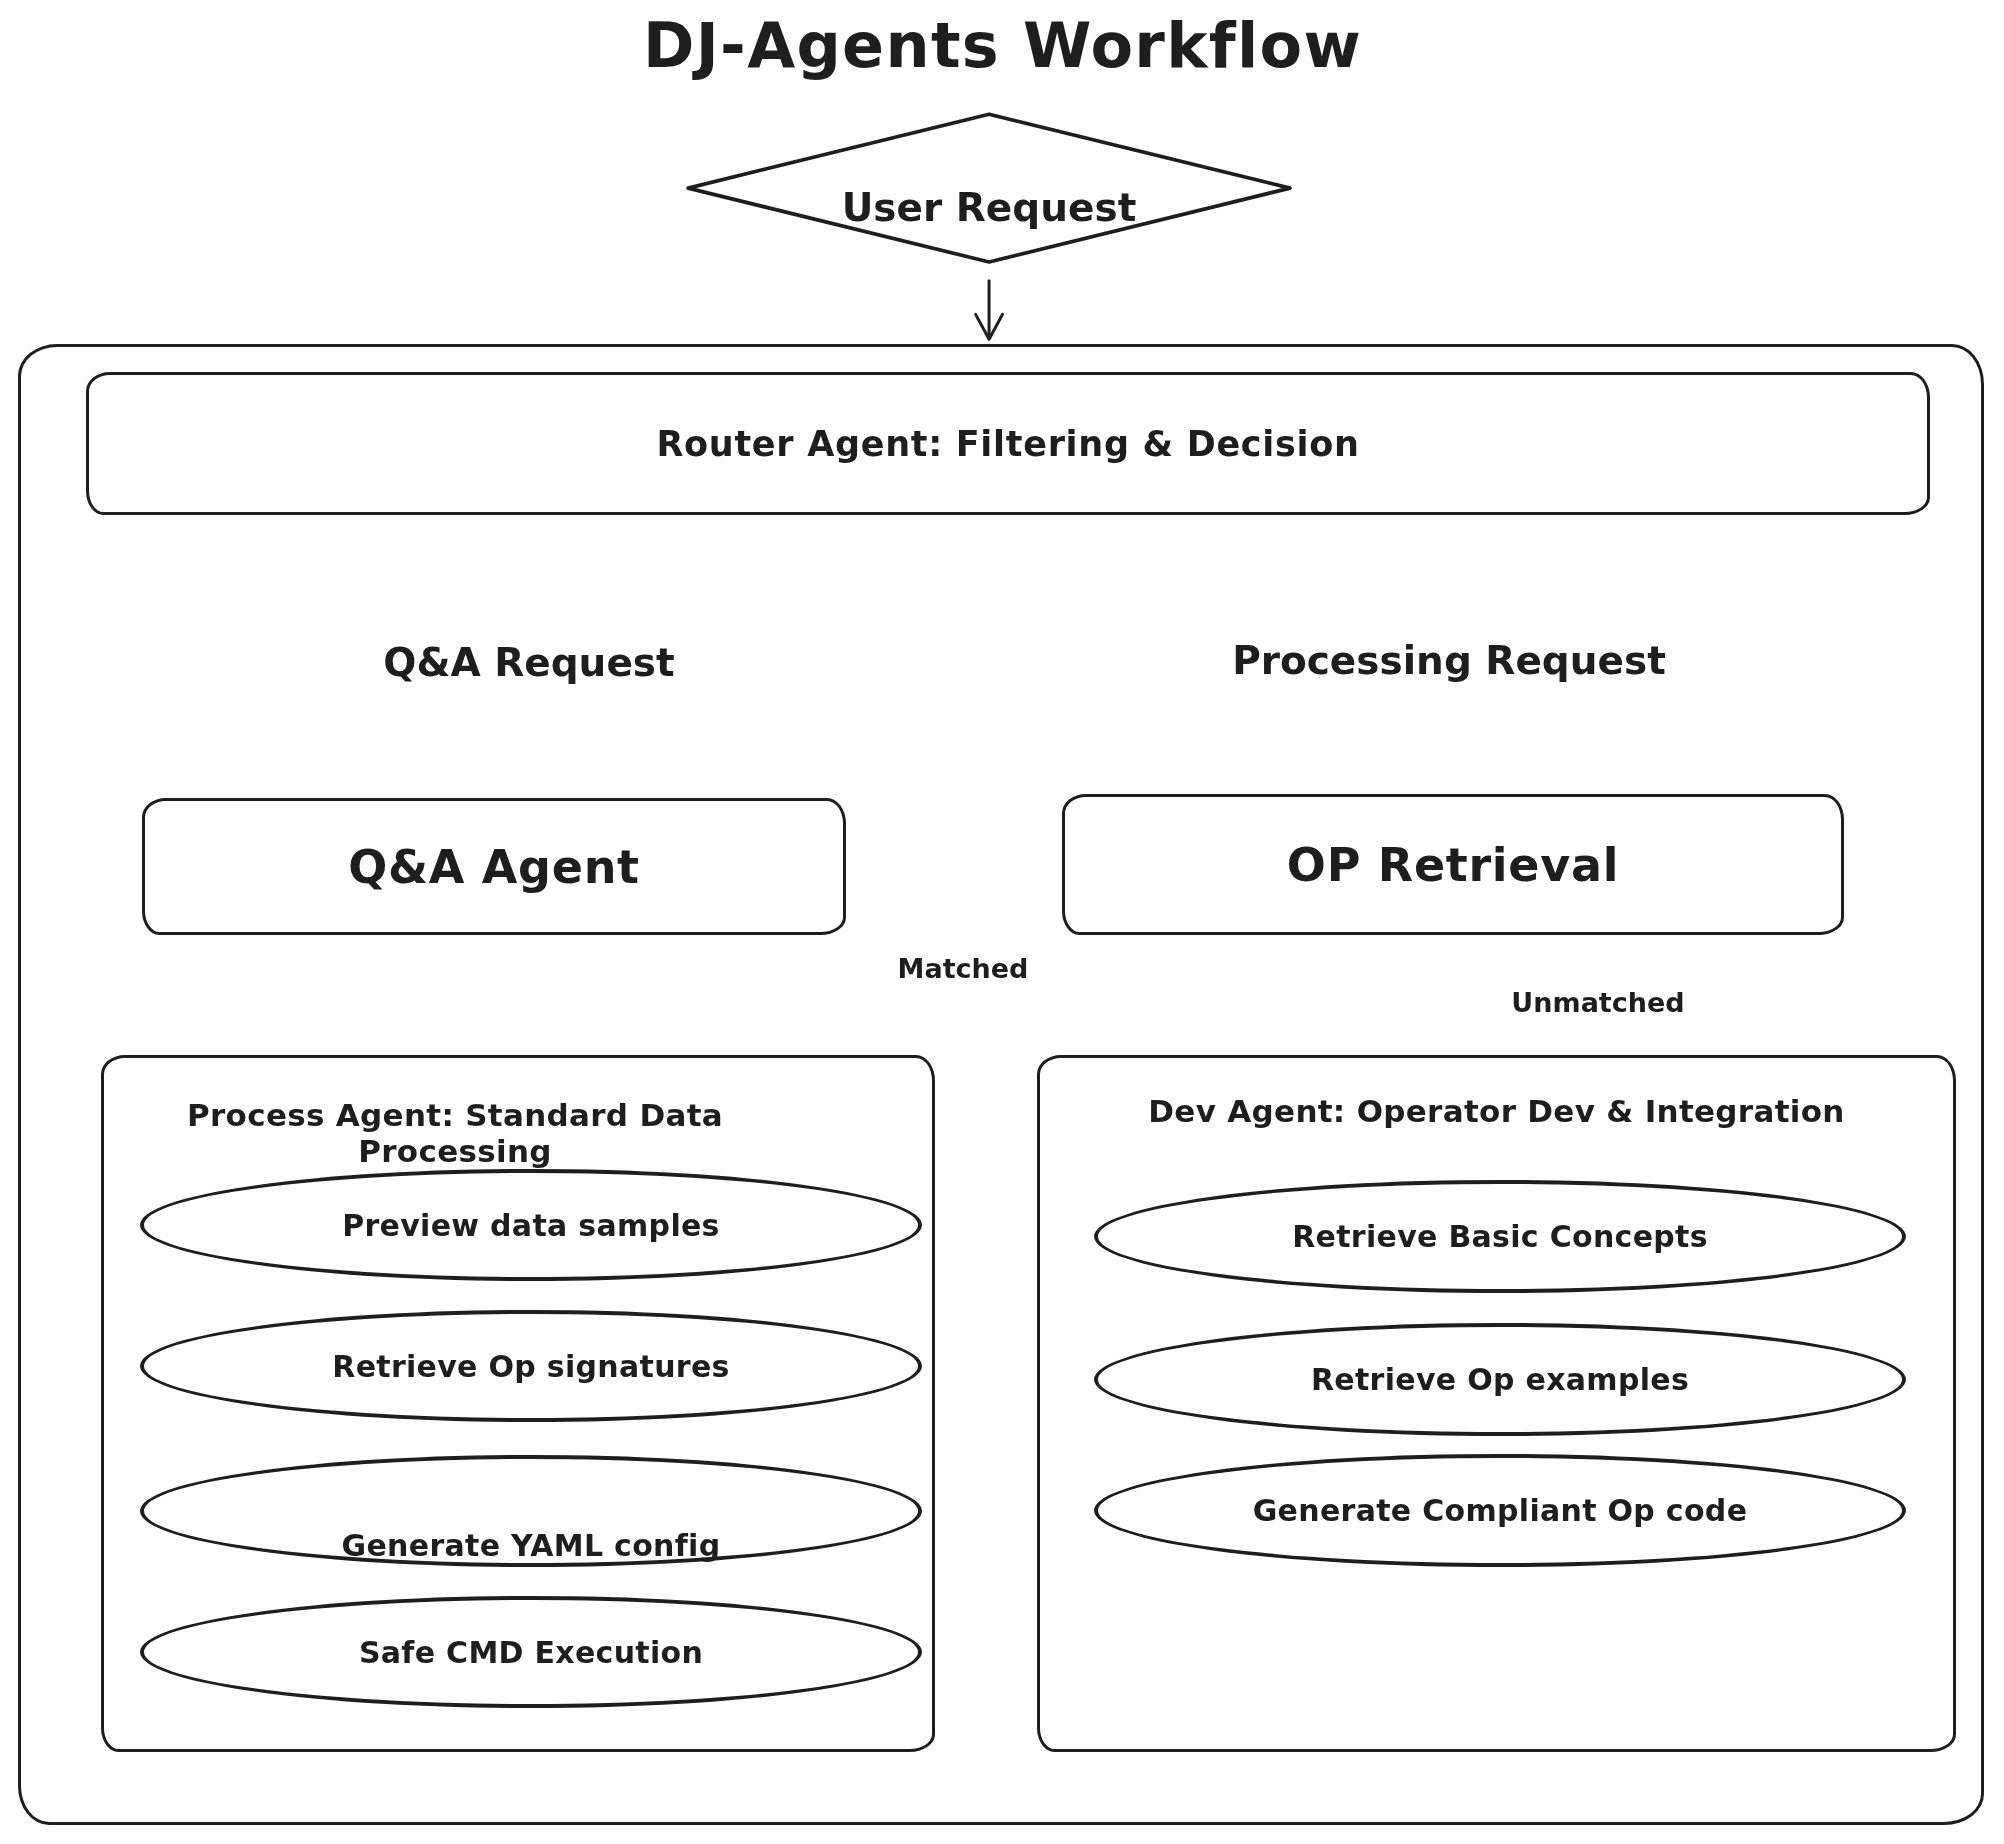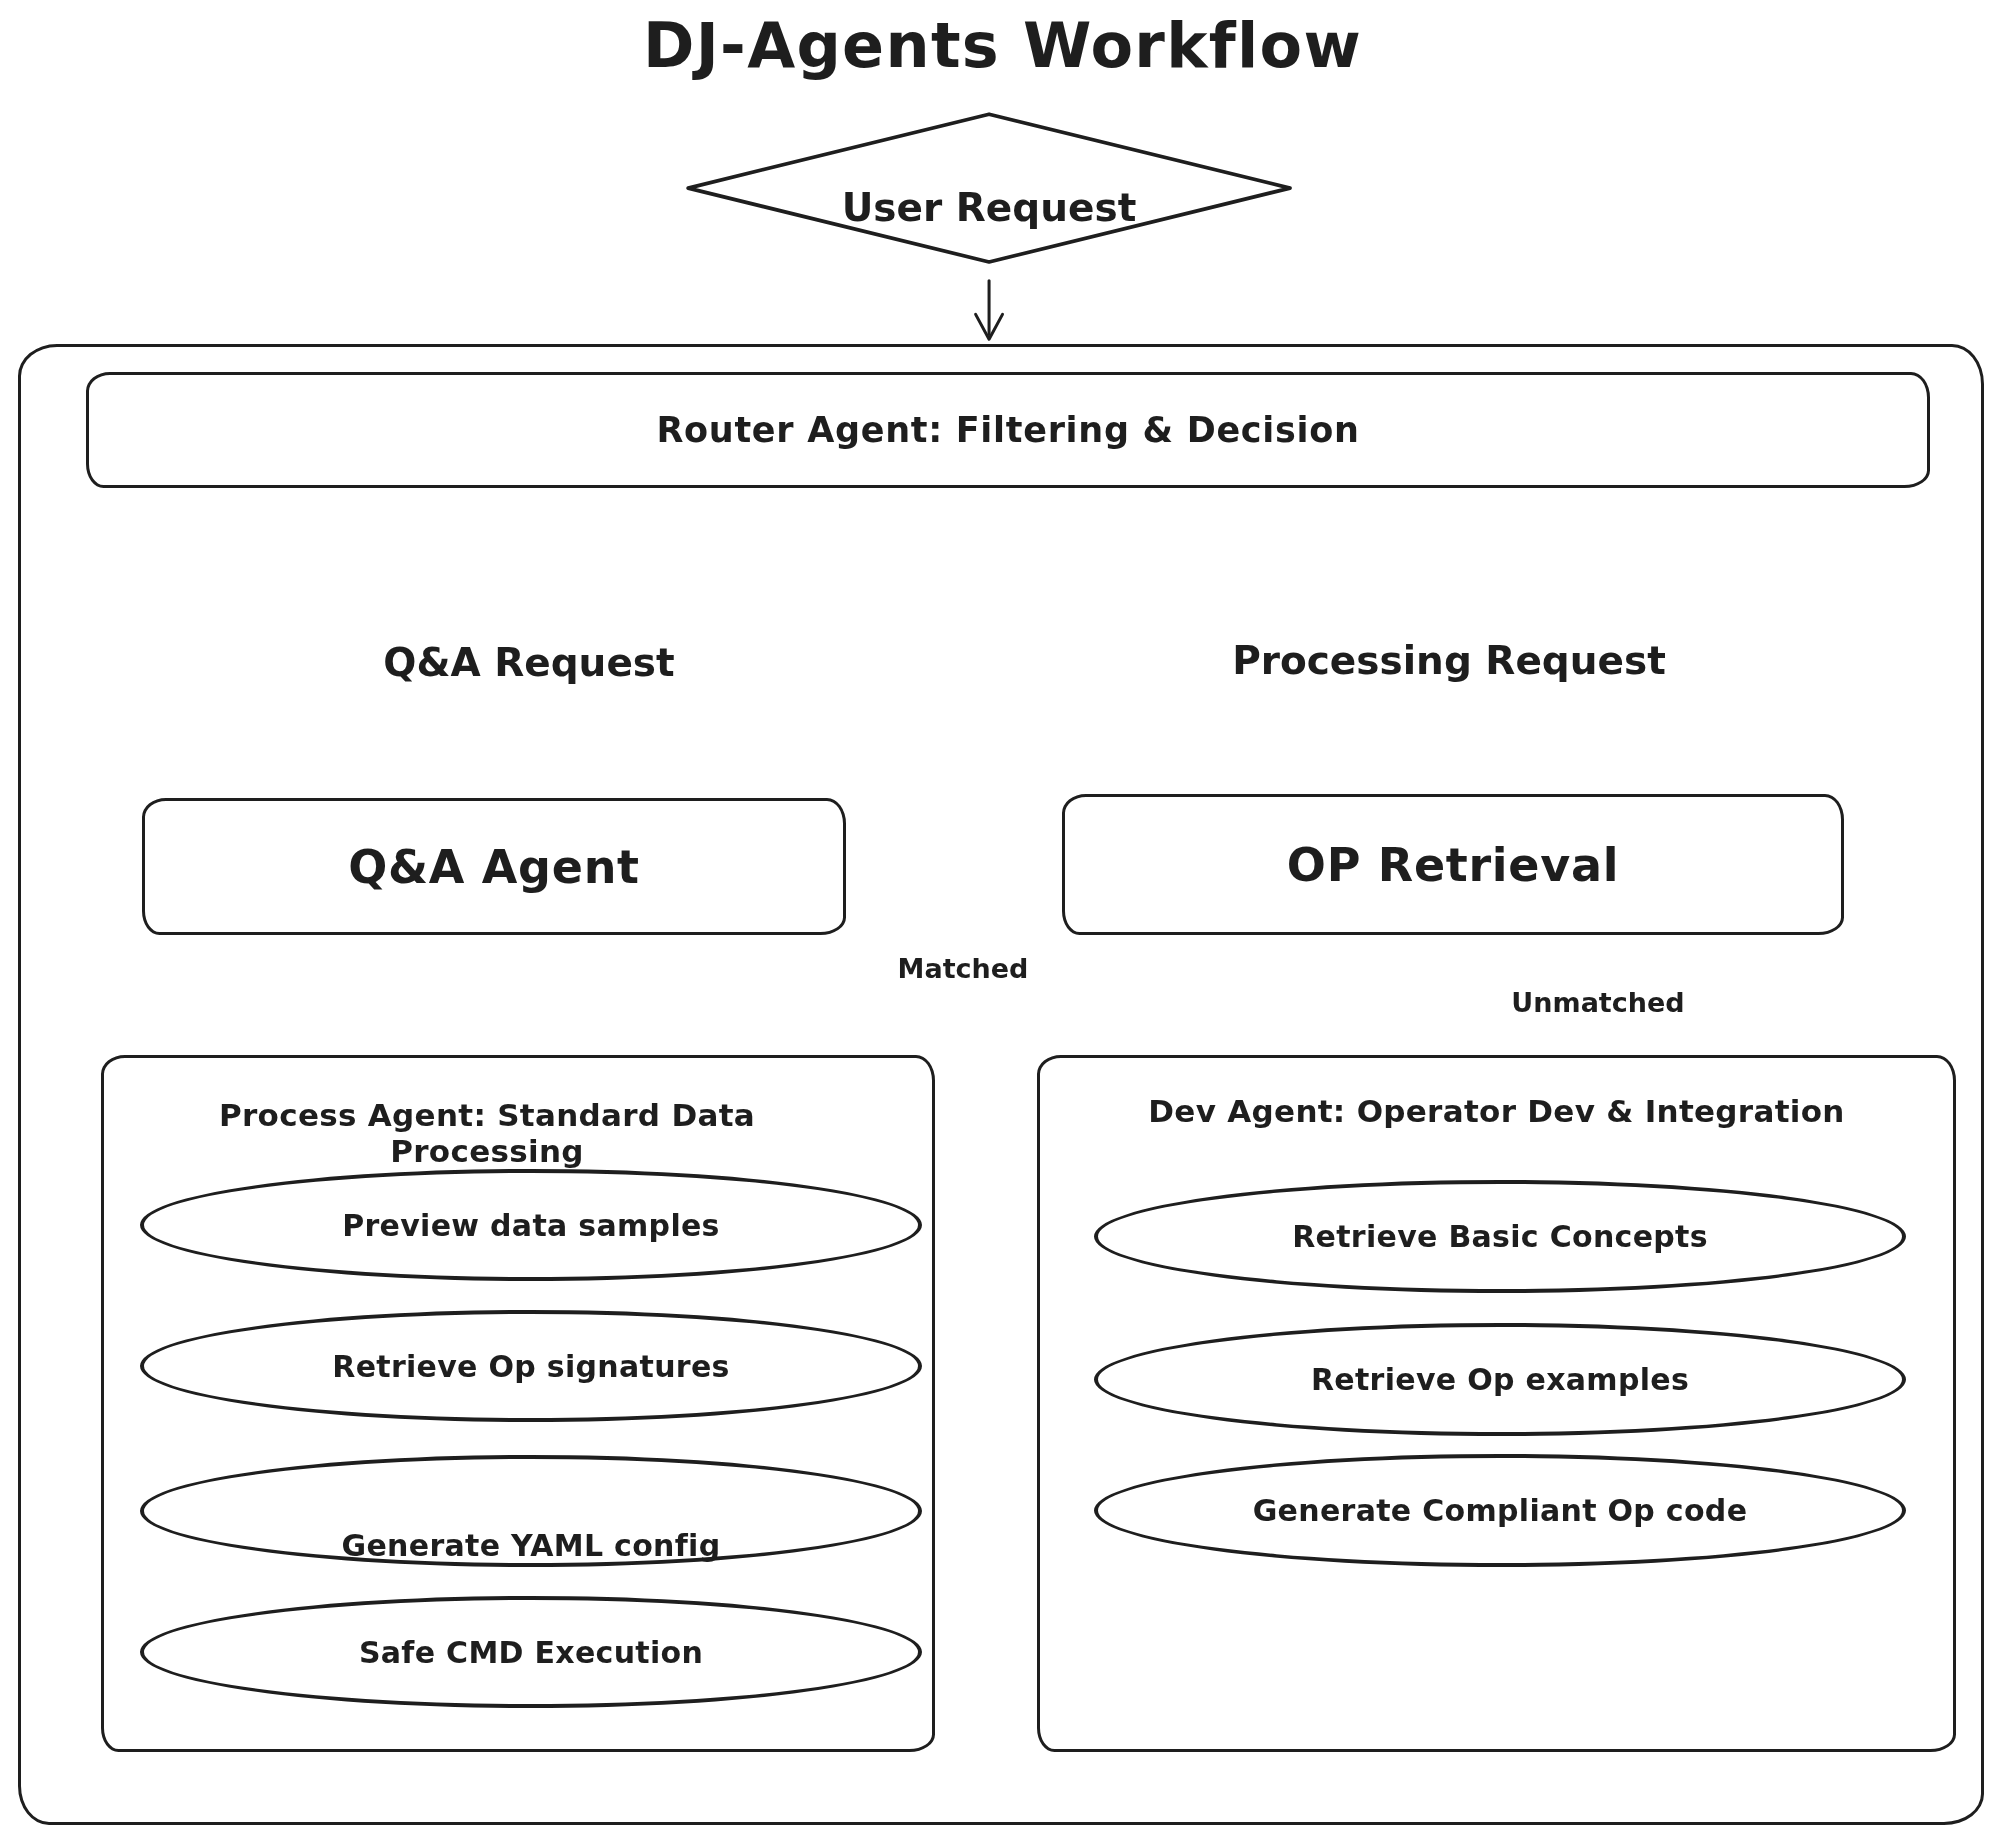--- a/index.html
+++ b/index.html
@@ -71,34 +71,34 @@
 
     <path d="M 2160,1394 L 2160,1538"></path>
     <path d="M 2133,1500 L 2160,1548 L 2187,1500"></path>
 
     <path d="M 2180,2608 L 2180,2622 Q 2180,2646 2156,2646 L 1488,2646 Q 1464,2646 1464,2622 L 1464,1547 Q 1464,1523 1440,1523 L 866,1523 Q 843,1523 843,1540 L 843,1546"></path>
     <path d="M 824,1521 L 843,1554 L 862,1521"></path>
   </svg>
 
   <div class="box r-big" style="left:17.5px; top:344px; width:1966px; height:1481px;"></div>
 
-  <div class="box r-soft flexc" style="left:86px; top:372px; width:1844px; height:116px;">
+  <div class="box r-soft flexc" style="left:86px; top:372px; width:1844px; height:143px;">
     <span class="router-label">Router Agent: Filtering &amp; Decision</span>
   </div>
 
   <div class="box r-soft flexc" style="left:142px; top:798px; width:704px; height:137px;text-align:center;">
     <span class="node-label">Q&amp;A Agent</span>
   </div>
 
   <div class="box r-soft flexc" style="left:1062px; top:794px; width:782px; height:141px;">
     <span class="node-label">OP Retrieval</span>
   </div>
 
   <div class="box r-soft" style="left:101px; top:1055px; width:834px; height:697px;"></div>
-  <div class="panel-title" style="left:101px; top:1097px; width:708px;padding-left:32px;">Process Agent: Standard Data Processing</div>
+  <div class="panel-title" style="left:101px; top:1097px; width:708px;">Process Agent: Standard Data Processing</div>
   <div class="ellipse" style="left:140px; top:1169px; width:782px; height:112px;">
     <span>Preview data samples</span>
   </div>
   <div class="ellipse" style="left:140px; top:1310px; width:782px; height:112px;">
     <span>Retrieve Op signatures</span>
   </div>
   <div class="ellipse" style="left:140px; top:1455px; width:782px; height:112px;align-items:flex-end;">
     <span>Generate YAML config</span>
   </div>
   <div class="ellipse" style="left:140px; top:1596px; width:782px; height:112px;">

